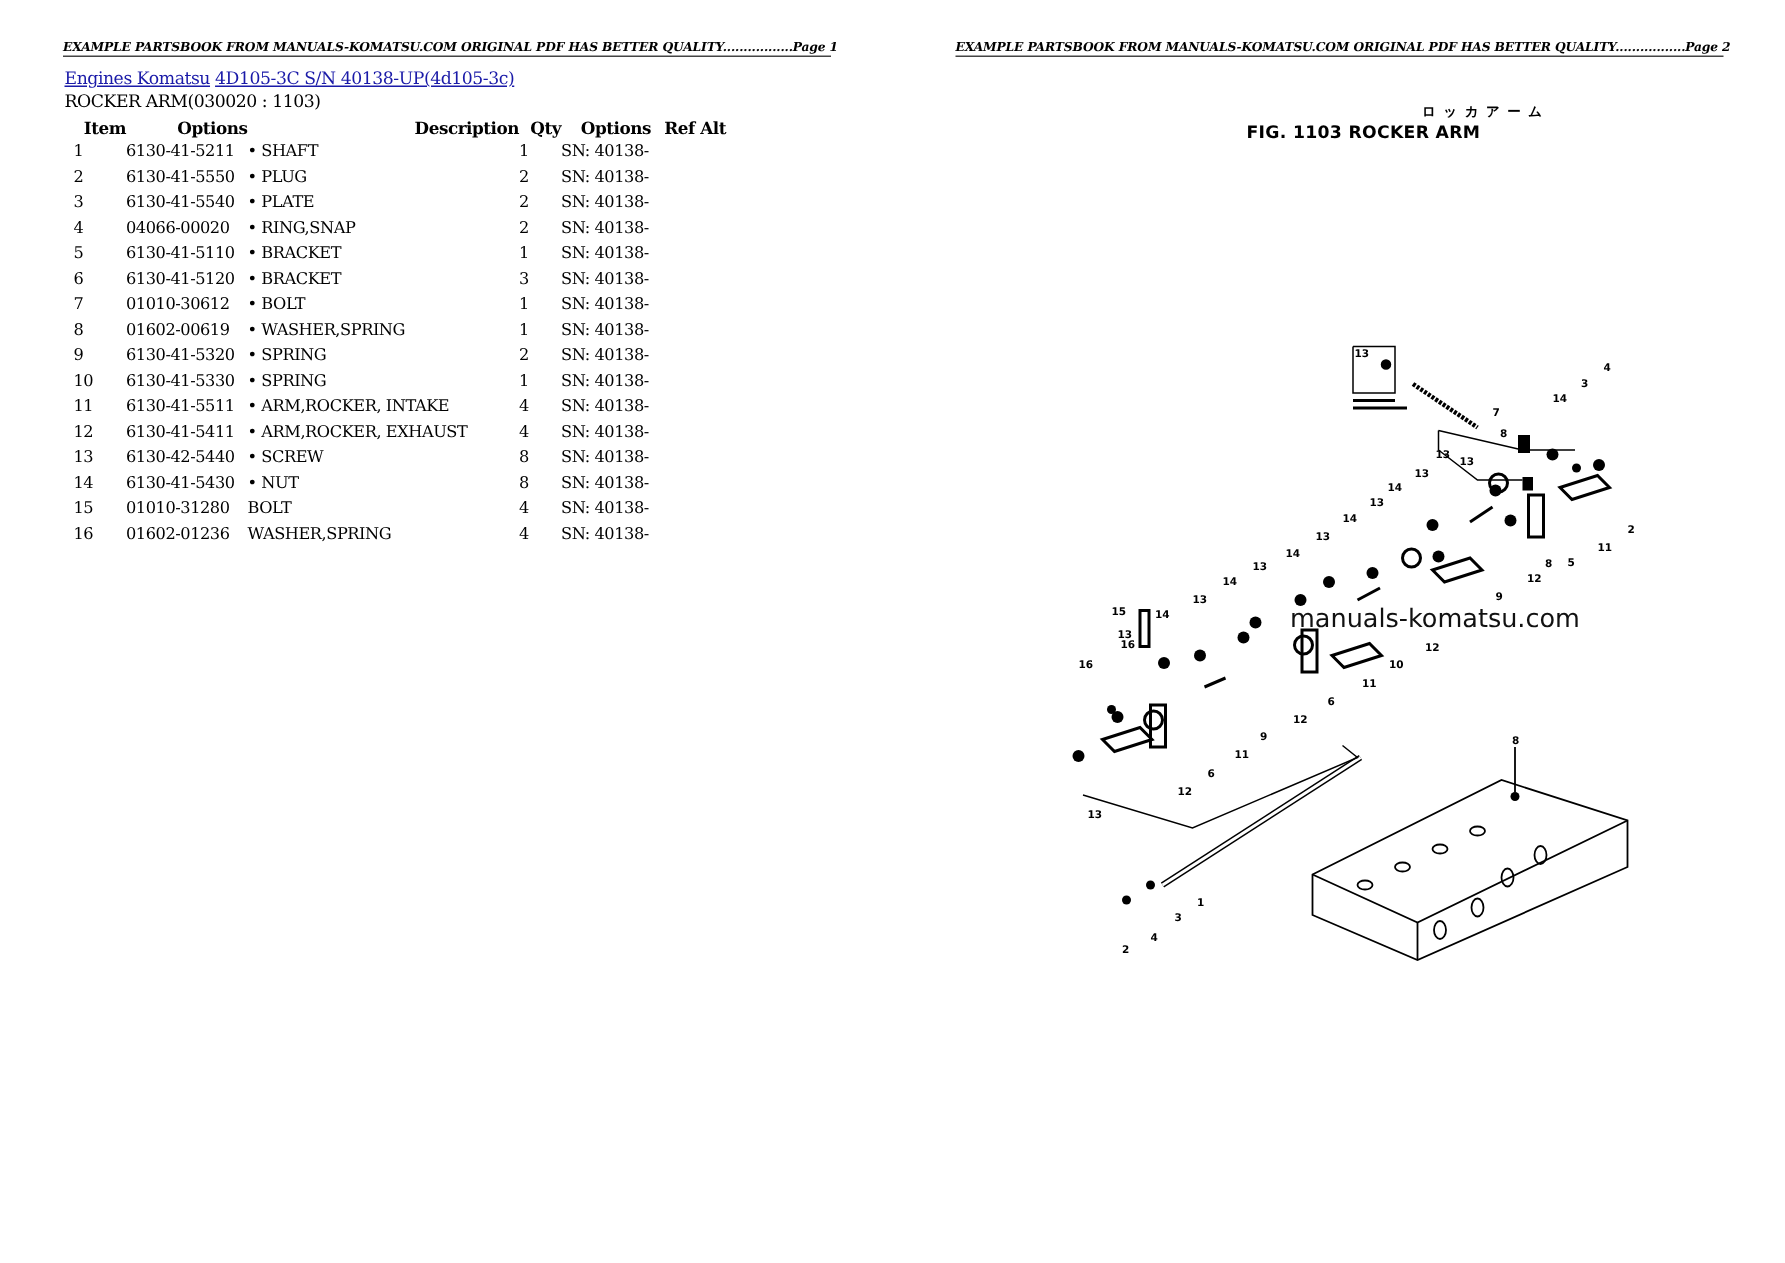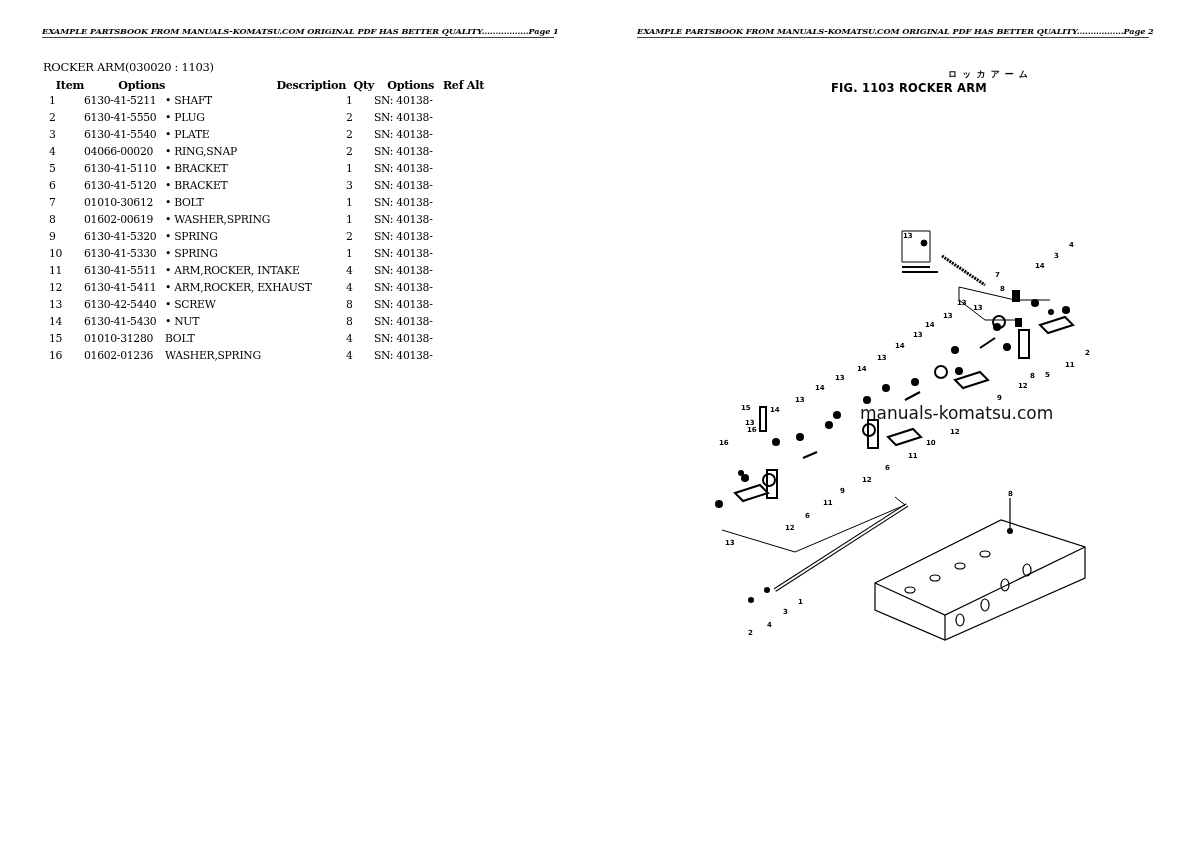--- a/index.html
+++ b/index.html
@@ -28,20 +28,24 @@
   .fig-jp { position:absolute; left:353px; top:68px; font-family:Liberation Serif, serif; font-size:9px; font-weight:bold; letter-spacing:5px; }
   .fig-title { position:absolute; left:236px; top:81px; font-family:"DejaVu Sans","Liberation Sans",sans-serif; font-weight:bold; font-size:11.5px; letter-spacing:0.2px; }
   .diagram { position:absolute; left:0; top:0; }
   .watermark { position:absolute; left:265px; top:403px; font-family:"DejaVu Sans","Liberation Sans",sans-serif; font-size:17px; color:#111; }
 </style>
 </head>
 <body>
 
 <div class="page" id="page1">
   <div class="banner">EXAMPLE PARTSBOOK FROM MANUALS-KOMATSU.COM ORIGINAL PDF HAS BETTER QUALITY.................Page 1</div>
+  <div class="crumbs">
+    <a href="#">Engines Komatsu</a>
+    <a href="#">4D105-3C S/N 40138-UP(4d105-3c)</a>
+  </div>
   <div class="subtitle">ROCKER ARM(030020 : 1103)</div>
   <table class="parts">
     <thead>
       <tr>
         <th class="c-item">Item</th>
         <th class="c-part" style="padding-left:7px">Options</th>
         <th class="c-desc" style="padding-left:37px">Description</th>
         <th class="c-qty">Qty</th>
         <th class="c-opt">Options</th>
         <th class="c-ref">Ref Alt</th>

